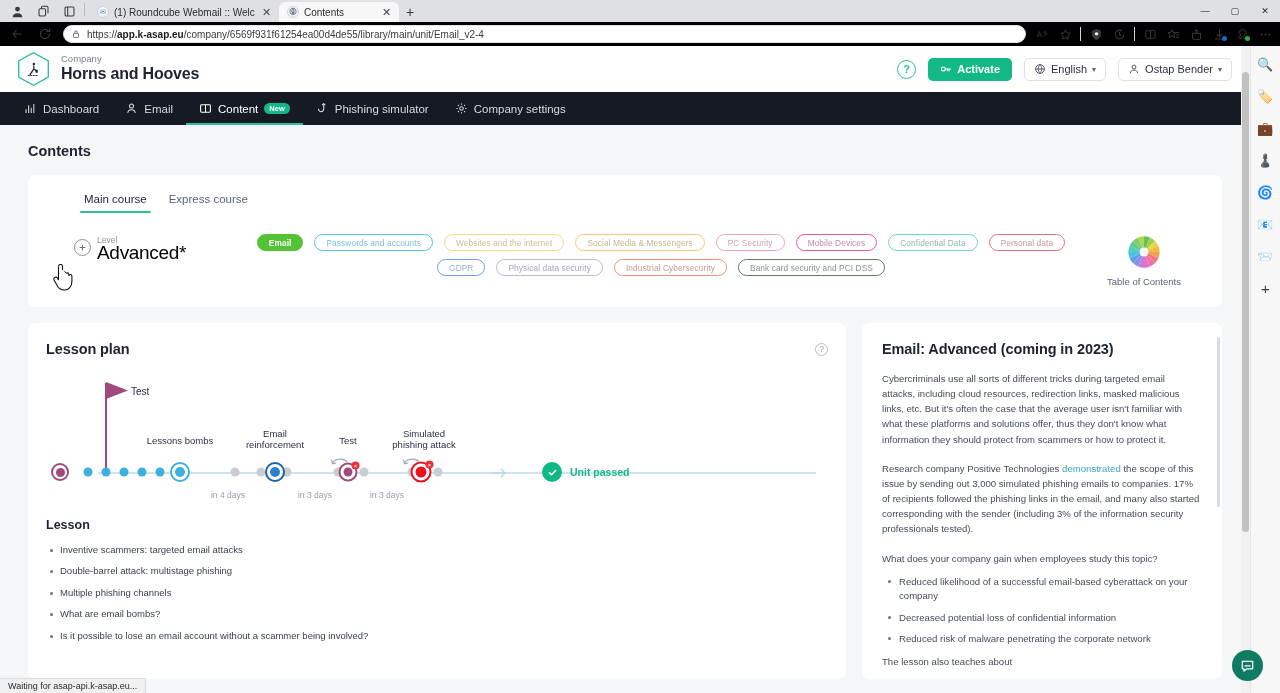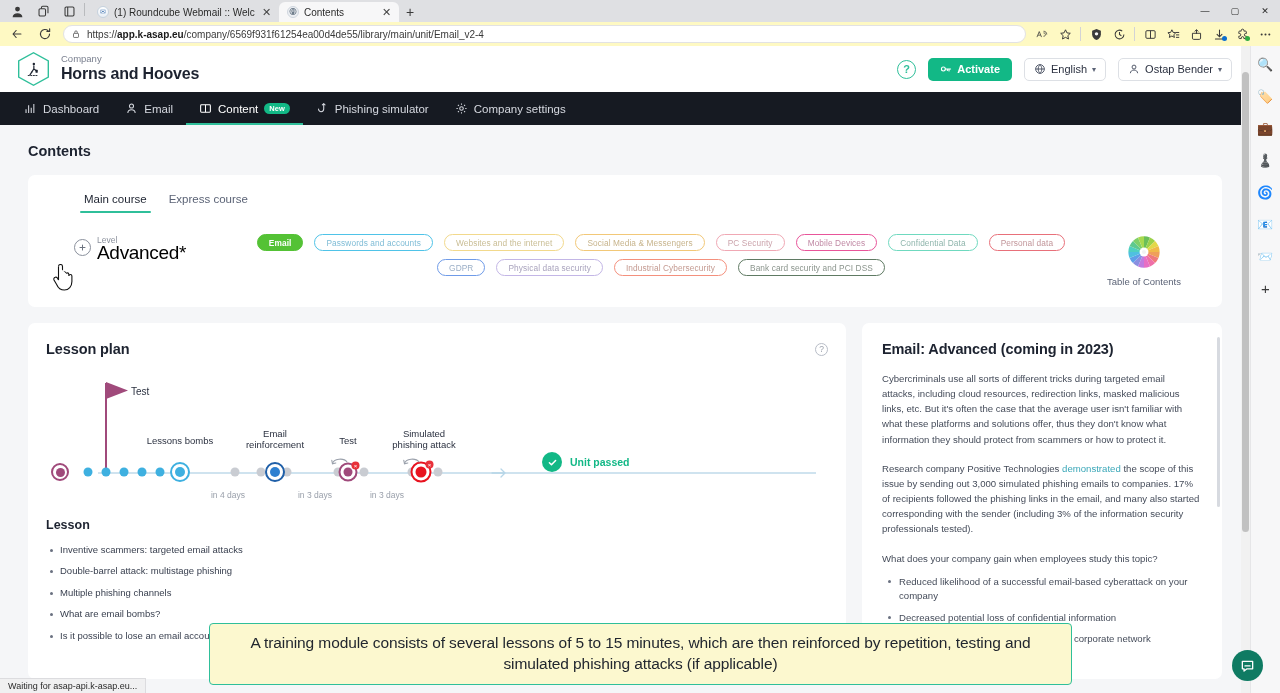--- a/index.html
+++ b/index.html
@@ -35,21 +35,21 @@
   .tab .ttl { flex:1 1 auto; overflow:hidden; white-space:nowrap; text-overflow:clip; font-size:10px; }
   .tab .xcl { width:13px; height:13px; display:flex; align-items:center; justify-content:center;
     color:#444; font-size:11px; line-height:1; }
   .newtab { width:22px; height:20px; display:flex; align-items:center; justify-content:center;
     color:#3a3a3a; font-size:14px; }
 
   .wincontrols { position:absolute; right:0; top:0; display:flex; height:22px; }
   .wc { width:30px; height:22px; display:flex; align-items:center; justify-content:center;
         font-size:9px; color:#2b2b2b; }
 
-  .navbar { height:24px; background:#fef9c3; display:flex; align-items:center; padding:0 4px; gap:2px; }
+  .navbar { height:24px; background:#000000; display:flex; align-items:center; padding:0 4px; gap:2px; }
   .navbtn { width:26px; height:20px; display:flex; align-items:center; justify-content:center; color:#3b3b3b; }
   .navbtn svg { width:14px; height:14px; }
   .omnibox {
     flex:1 1 auto; height:18px; background:#ffffff; border-radius:9px; display:flex;
     align-items:center; padding:0 7px; gap:6px; font-size:10px; color:#3a3a3a;
     border:1px solid #e2e2e4; margin:0 3px;
   }
   .omnibox .lock { width:10px; height:10px; color:#5d5d5d; }
   .urltext { white-space:nowrap; overflow:hidden; }
   .urltext b { font-weight:700; color:#1b1b1b; }
@@ -212,21 +212,21 @@
               width:9px; height:9px; border-radius:50%; }
   .nodelabel { position:absolute; transform:translateX(-50%); text-align:center;
                font-size:9.5px; color:#2b3140; line-height:1.2; }
   .undertxt { position:absolute; transform:translateX(-50%); font-size:8.5px; color:#9aa0ab; top:117px; }
   .badgeX {
     position:absolute; right:-4px; top:-3px; width:8px; height:8px; border-radius:50%;
     background:#e8313a; color:#fff; font-size:6px; display:flex; align-items:center; justify-content:center;
   }
   .curvearrow { position:absolute; top:83px; transform:translateX(-50%); width:18px; height:12px; }
 
-  .unitpassed { position:absolute; left:496px; top:89px; transform:translateY(-50%);
+  .unitpassed { position:absolute; left:496px; top:99px; transform:translateY(-50%);
                 display:flex; align-items:center; gap:8px; }
   .upcheck { width:20px; height:20px; border-radius:50%; background:#12b886;
              display:flex; align-items:center; justify-content:center; }
   .upcheck svg { width:11px; height:11px; color:#fff; }
   .uptxt { font-size:10.5px; color:#12b886; font-weight:600; }
 
   .lessonhead { font-size:12.5px; font-weight:600; color:#1d2330; margin-top:10px; }
   .lessonlist { margin-top:13px; list-style:none; }
   .lessonlist li { font-size:9.5px; color:#3a4150; line-height:1.1; margin-bottom:11px;
                    position:relative; padding-left:14px; }
@@ -714,23 +714,20 @@
     <div class="eb">🔍</div>
     <div class="eb">🏷️</div>
     <div class="eb">💼</div>
     <div class="eb">♟️</div>
     <div class="eb">🌀</div>
     <div class="eb">📧</div>
     <div class="eb">📨</div>
     <div class="eb" style="color:#3a3a3a; font-size:15px">+</div>
   </div>
 
-  <div class="tooltip">
-    <span>A training module consists of several lessons of 5 to 15 minutes, which are then reinforced by repetition, testing and simulated phishing attacks (if applicable)</span>
-  </div>
 
   <div class="chatbub">
     <svg viewBox="0 0 16 16" fill="none" stroke="currentColor" stroke-width="1.4" stroke-linecap="round" stroke-linejoin="round">
         <path d="M2.5 3.5h11v8h-6l-3.2 2.4V11.5H2.5z"></path>
         <path d="M5.3 8.4h5.4"></path>
       </svg>
   </div>
 
   <svg class="cursor" viewBox="0 0 24 30">
     <path d="M7.5 2.5c0-1.1.9-2 2-2s2 .9 2 2v10" fill="#fff" stroke="#111" stroke-width="1.1"></path>

